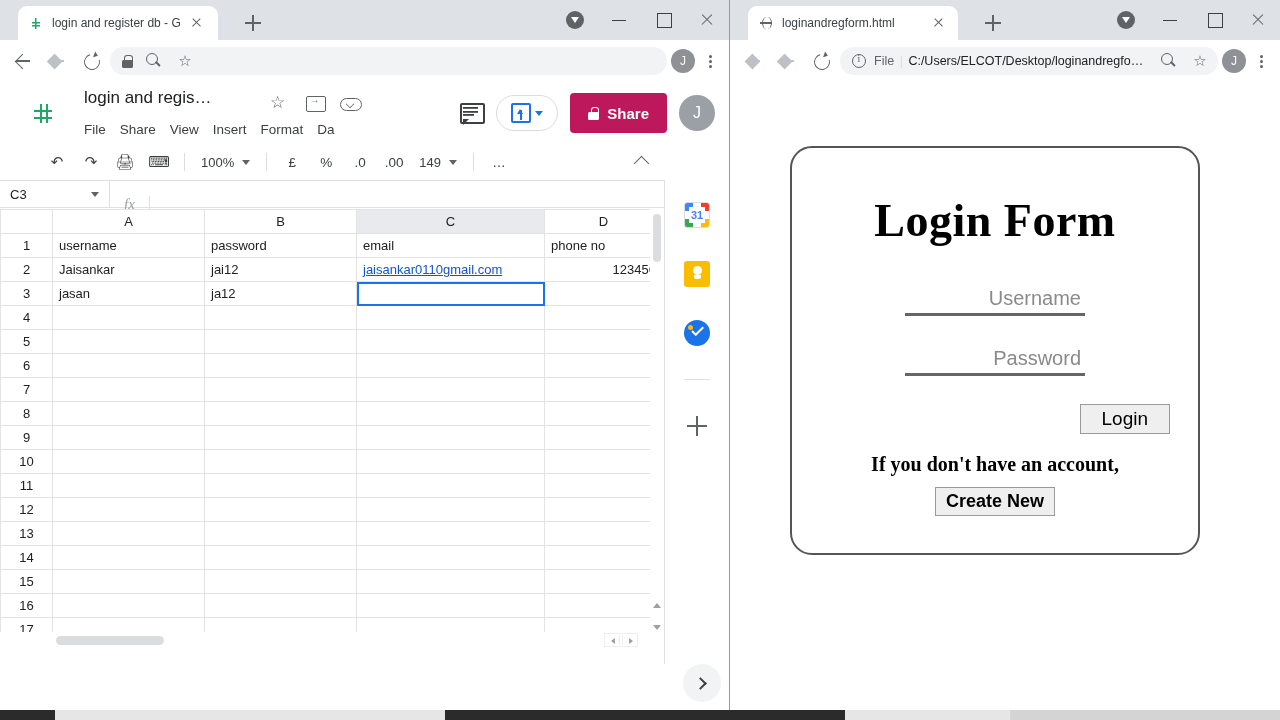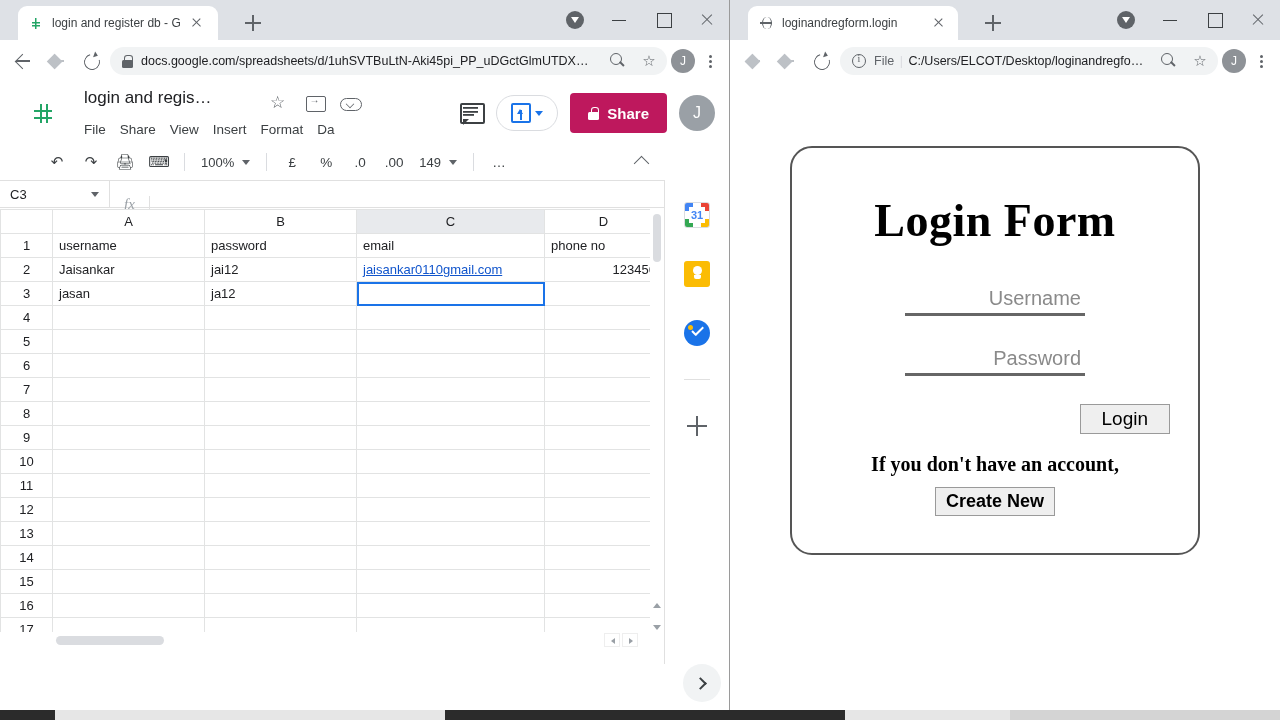--- a/index.html
+++ b/index.html
@@ -359,21 +359,20 @@
         <span class="wc wc-close"></span>
       </div>
     </div>
 
     <div class="omnibox-row">
       <span class="nav-btn arrow-l"></span>
       <span class="nav-btn arrow-r nav-dim"></span>
       <span class="reload"></span>
       <div class="omnibox">
         <span class="lock-ico"></span>
-        <span class="omni-url">docs.google.com/spreadsheets/d/1uhSVTBuLtN-Aki45pi_PP_uDGctGlmUTDX…</span>
         <span class="omni-ico zoom-ico"></span>
         <span class="omni-ico star-ico">☆</span>
       </div>
       <span class="avatar-sm">J</span>
       <span class="kebab">
           <span></span>
           <span></span>
           <span></span>
         </span>
     </div>
@@ -617,21 +616,21 @@
     </div>
   </div>
 
   <div class="window win-right">
 
     <div class="tabstrip">
       <div class="tab" style="width:210px">
         <span class="tab-favicon">
           <span class="favicon-globe"><span class="globe-bar"></span></span>
         </span>
-        <span class="tab-title" style="width:140px">loginandregform.login</span>
+        <span class="tab-title" style="width:140px">loginandregform.html</span>
         <span class="tab-close"></span>
       </div>
       <span class="newtab" style="left:252px"></span>
       <div class="wincontrols" style="right:0">
         <span class="wc">
             <span class="dl-icon" style="left:13px"></span>
           </span>
         <span class="wc wc-min"></span>
         <span class="wc wc-max"></span>
         <span class="wc wc-close"></span>

